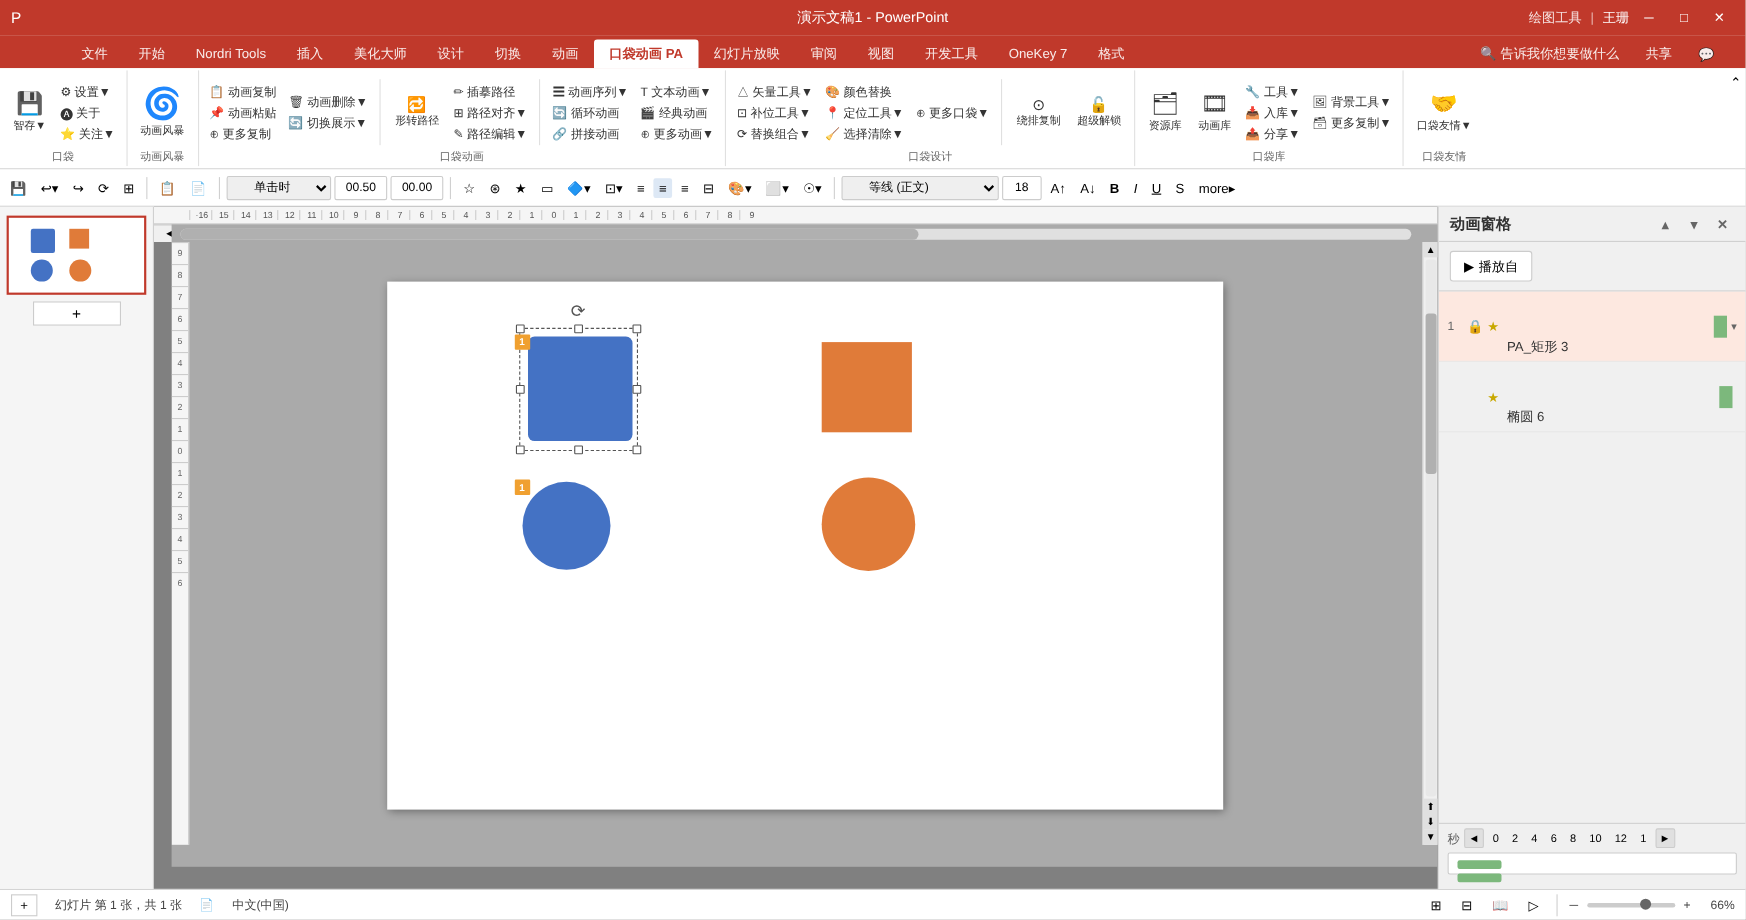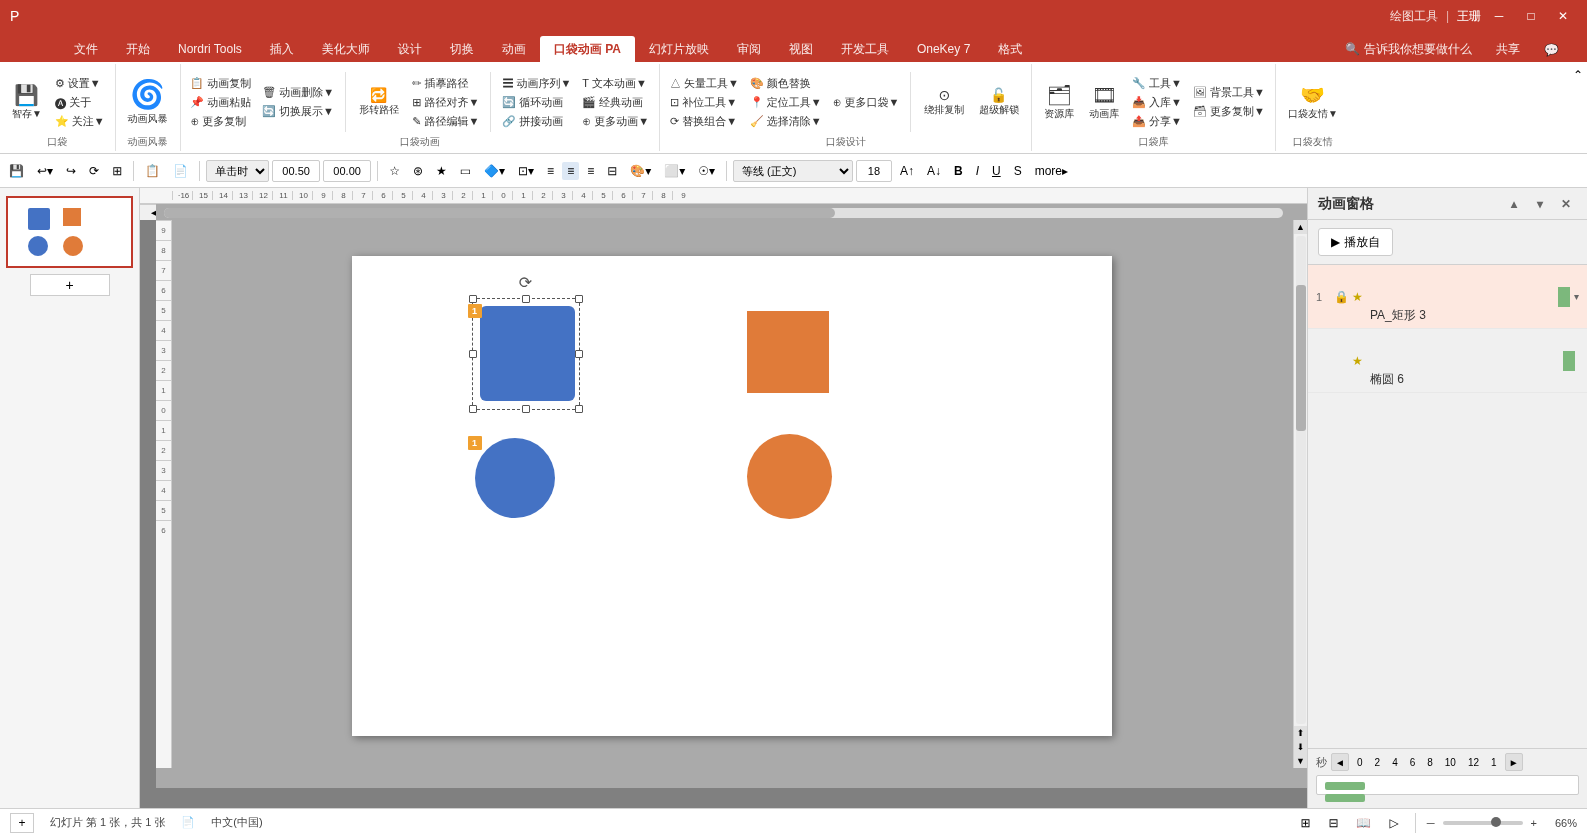--- a/index.html
+++ b/index.html
@@ -118,21 +118,21 @@
       border: none;
       background: transparent;
       display: flex;
       align-items: center;
     }
     .fmt-select {
       height: 22px;
       font-size: 11px;
       border: 1px solid #ccc;
       border-radius: 2px;
-      padding: 0 4px;
+      padding: 0 20px;
       cursor: pointer;
     }
     .fmt-input {
       width: 48px;
       height: 22px;
       font-size: 11px;
       border: 1px solid #ccc;
       border-radius: 2px;
       padding: 0 4px;
       text-align: center;
@@ -367,20 +367,21 @@
       line-height: 20px;
     }
   </style>
 </head>
 <body>
 
 <div id="titlebar">
   <div style="display:flex;align-items:center;gap:8px;width:200px;">
     <span style="font-size:14px;color:white;">P</span>
   </div>
+  <div class="title">演示文稿1 - PowerPoint</div>
   <div style="display:flex;align-items:center;gap:4px;width:200px;justify-content:flex-end;">
     <span style="color:rgba(255,255,255,0.85);font-size:12px;">绘图工具</span>
     <span style="color:rgba(255,255,255,0.6);margin:0 4px;">|</span>
     <span style="color:#ffffff;font-size:12px;">王珊</span>
     <button class="win-btn">─</button>
     <button class="win-btn">□</button>
     <button class="win-btn close">✕</button>
   </div>
 </div>
 
@@ -560,21 +561,21 @@
   <button class="fmt-btn">🔷▾</button>
   <button class="fmt-btn">⊡▾</button>
   <button class="fmt-btn">≡</button>
   <button class="fmt-btn" style="background:#dde8f5;">≡</button>
   <button class="fmt-btn">≡</button>
   <button class="fmt-btn">⊟</button>
   <button class="fmt-btn">🎨▾</button>
   <button class="fmt-btn">⬜▾</button>
   <button class="fmt-btn">☉▾</button>
   <div class="fmt-separator"></div>
-  <select class="fmt-select" style="width:120px;">
+  <select class="fmt-select" style="width:143px;">
     <option>等线 (正文)</option>
   </select>
   <input class="fmt-input" value="18" style="width: 36px;">
   <button class="fmt-btn">A↑</button>
   <button class="fmt-btn">A↓</button>
   <button class="fmt-btn">
       <b>B</b>
     </button>
   <button class="fmt-btn">
       <i>I</i>

